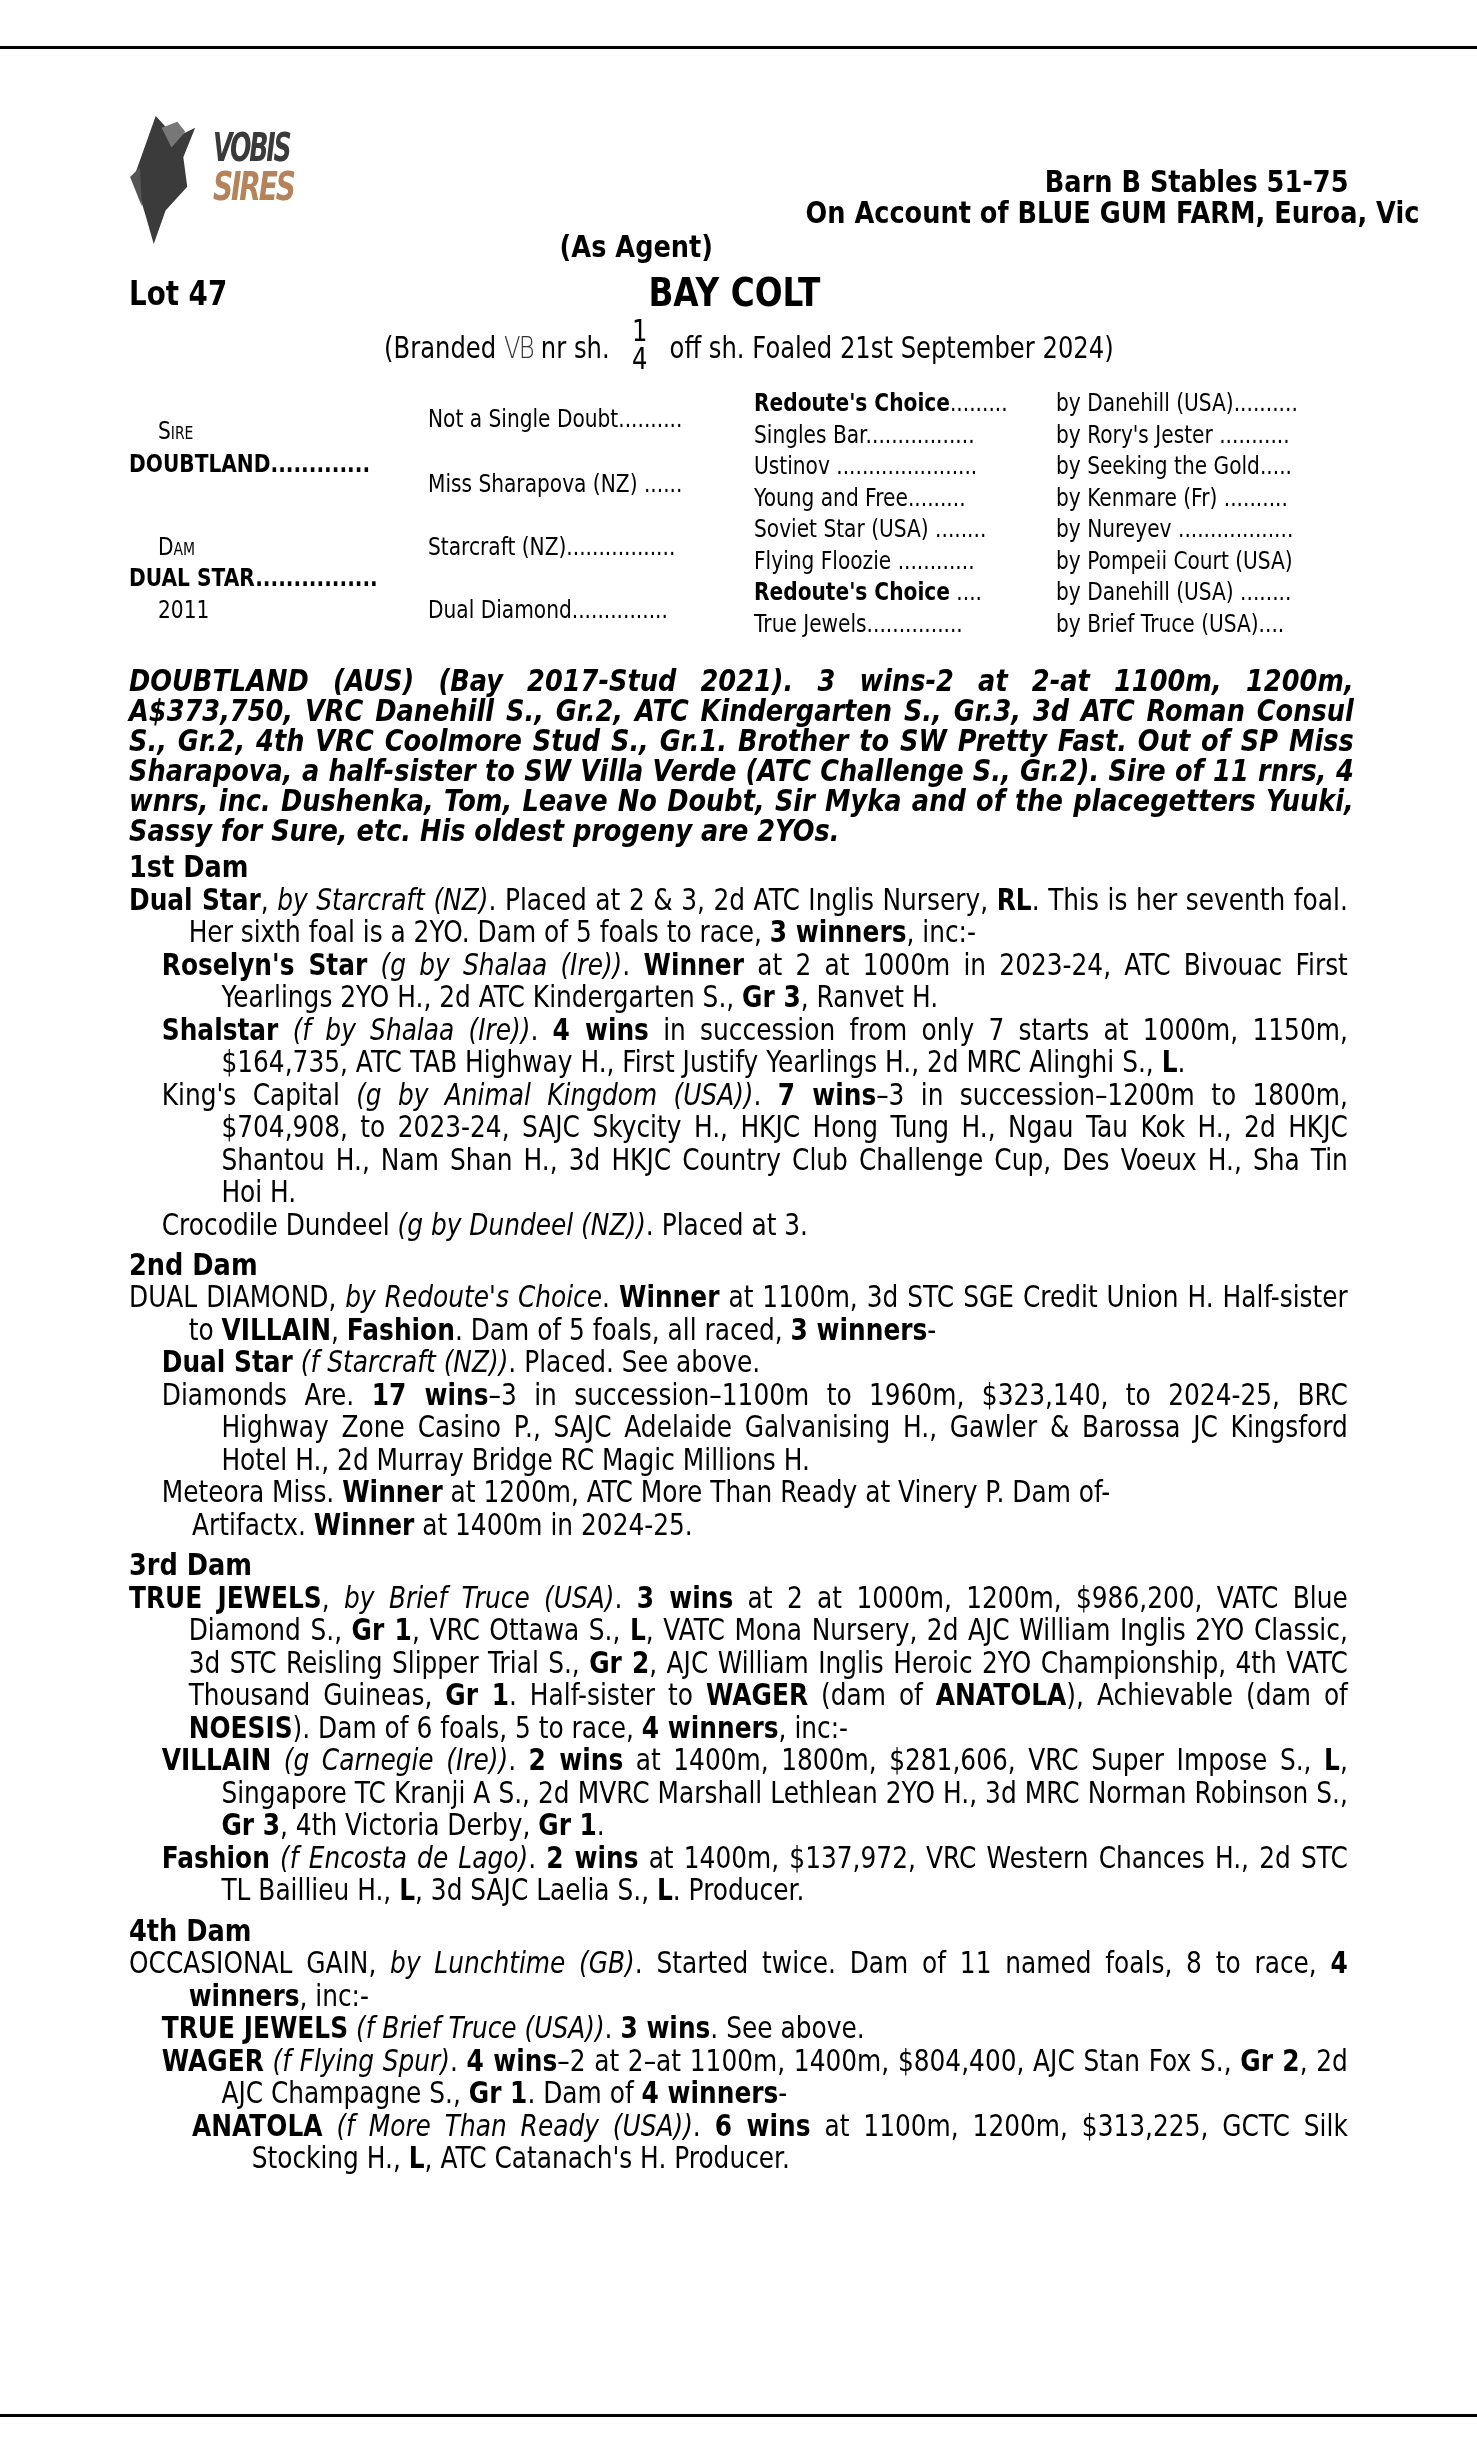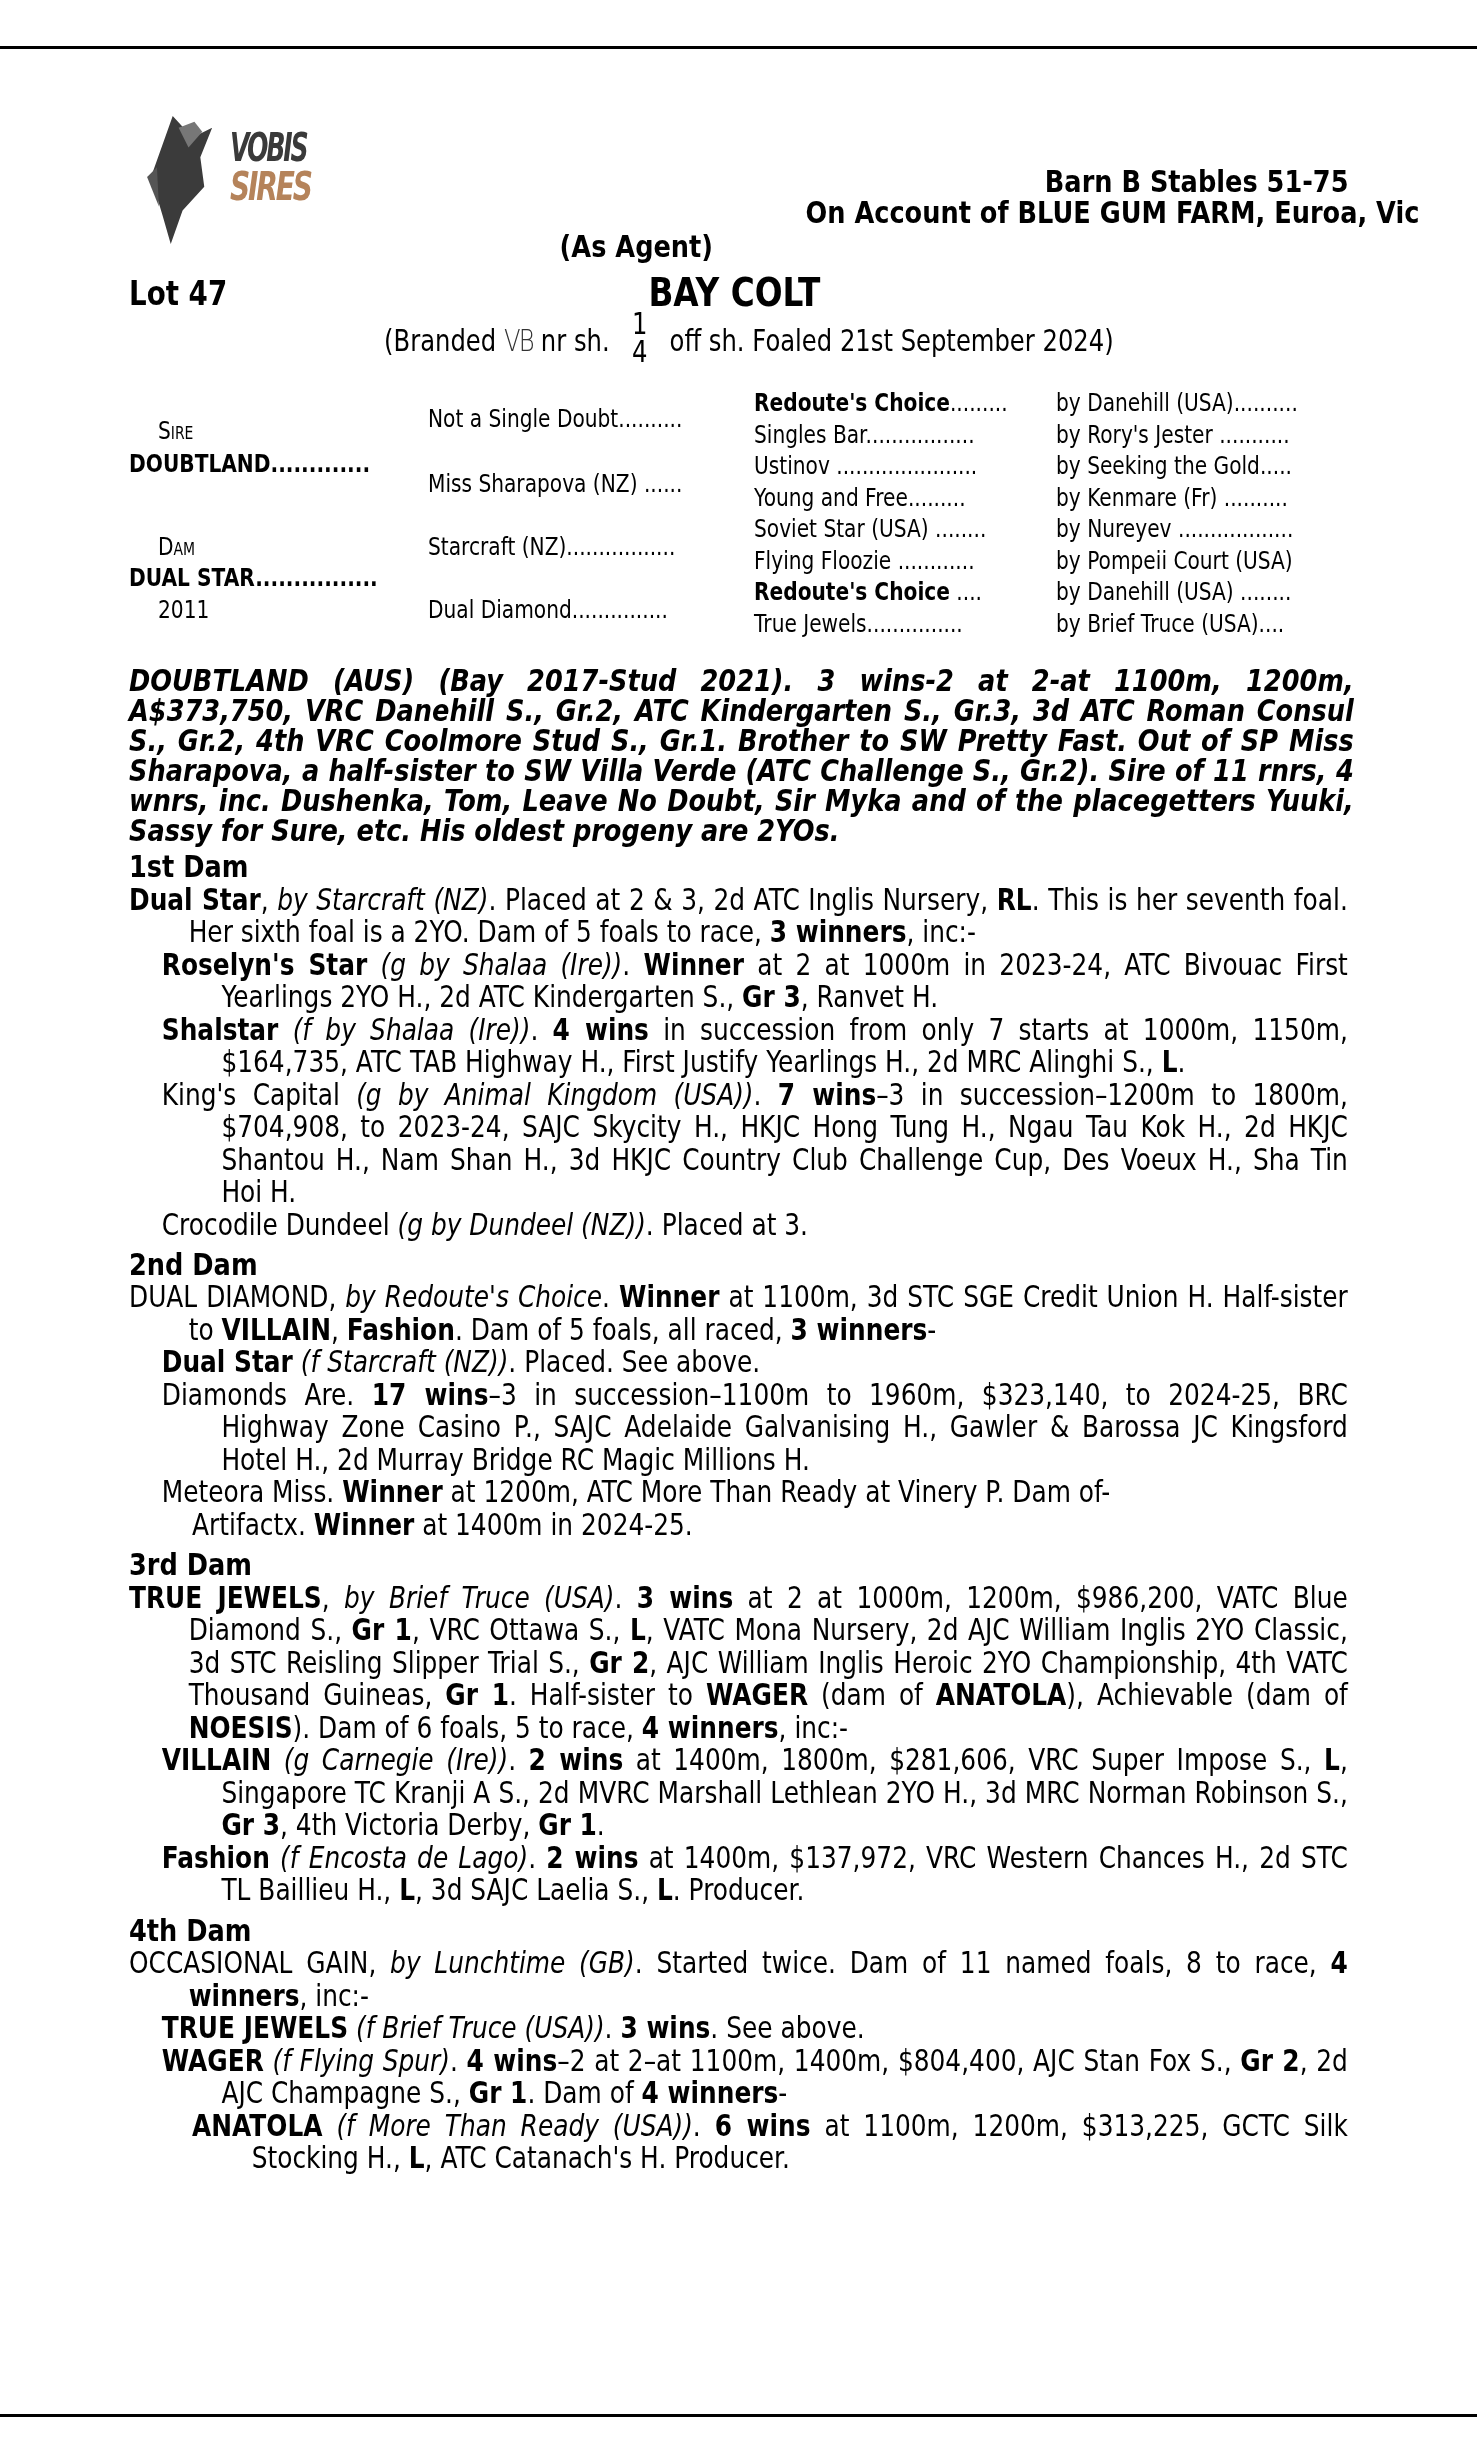--- a/index.html
+++ b/index.html
@@ -1,32 +1,32 @@
 <!DOCTYPE html>
 <html><head>
 <meta charset="utf-8">
 <style>
   html, body { margin:0; padding:0; background:#ffffff; }
   body { width:1478px; height:2463px; position:relative; overflow:hidden;
          font-family:"DejaVu Sans", sans-serif; color:#000; }
   .rule { position:absolute; left:0; width:1478px; height:3px; background:#000; }
-  .logo { position:absolute; left:143px; top:108px; width:197px; height:138px;text-decoration:underline; }
+  .logo { position:absolute; left:126px; top:108px; width:197px; height:138px;text-decoration:underline; }
   .logo .vobis { position:absolute; left:87px; top:19.7px; font:bold 39px/39px "DejaVu Sans Condensed","DejaVu Sans", sans-serif; color:#3a3a3a; letter-spacing:-3px; transform:scaleX(0.72); transform-origin:left; font-style:italic; }
   .logo .sires { position:absolute; left:87px; top:59px; font:bold 39px/39px "DejaVu Sans", sans-serif; color:#b5835a; letter-spacing:-3px; transform:scaleX(0.72); transform-origin:left; font-style:italic; }
   .logo svg { position:absolute; left:0; top:0; }
   .hdr { position:absolute; font-weight:bold; white-space:nowrap; }
   .barn { right:130px; top:164px; font-size:30.5px; transform:scaleX(0.84); transform-origin:right; }
   .onacc { left:0; width:1478px; text-align:right; top:195px; font-size:30.5px; }
   .onacc span { display:inline-block; transform:scaleX(0.84); margin-left:-39px;}
   .agent { left:0; width:1282px; text-align:center; top:229px; font-size:30.5px; }
   .agent span { display:inline-block; transform:scaleX(0.84); margin-left:-9.9px;}
   .lot { left:129px; top:274px; font-size:33px; transform:scaleX(0.84); transform-origin:left; }
   .colt { left:0; width:1478px; text-align:center; top:270px; font-size:39px; }
   .colt span { display:inline-block; transform:scaleX(0.84); margin-left:-9.9px;}
-  .branded { position:absolute; left:0; width:1478px; text-align:center; top:315px; font-size:29.6px; white-space:nowrap; }
+  .branded { position:absolute; left:0; width:1478px; text-align:center; top:322px; font-size:29.6px; white-space:nowrap; }
   .branded .inner { display:inline-block; transform:scaleX(0.82); margin-left:19.7px; }
   .frac { display:inline-block; vertical-align:middle; text-align:center; line-height:27.6px; margin:0 17.7px; position:relative; top:-3.9px; }
   .frac span { display:block; }
   .brand-mark { font-weight:200; color:#333; letter-spacing:-2px; }
 
   .ped { position:absolute; top:394px; left:0; width:1478px; height:241px; font-size:24.6px; }
   .ped .cell { position:absolute; white-space:nowrap; transform:scaleX(0.82); transform-origin:left; }
   .smallcaps { font-variant:small-caps; }
   .b { font-weight:bold; }
 

